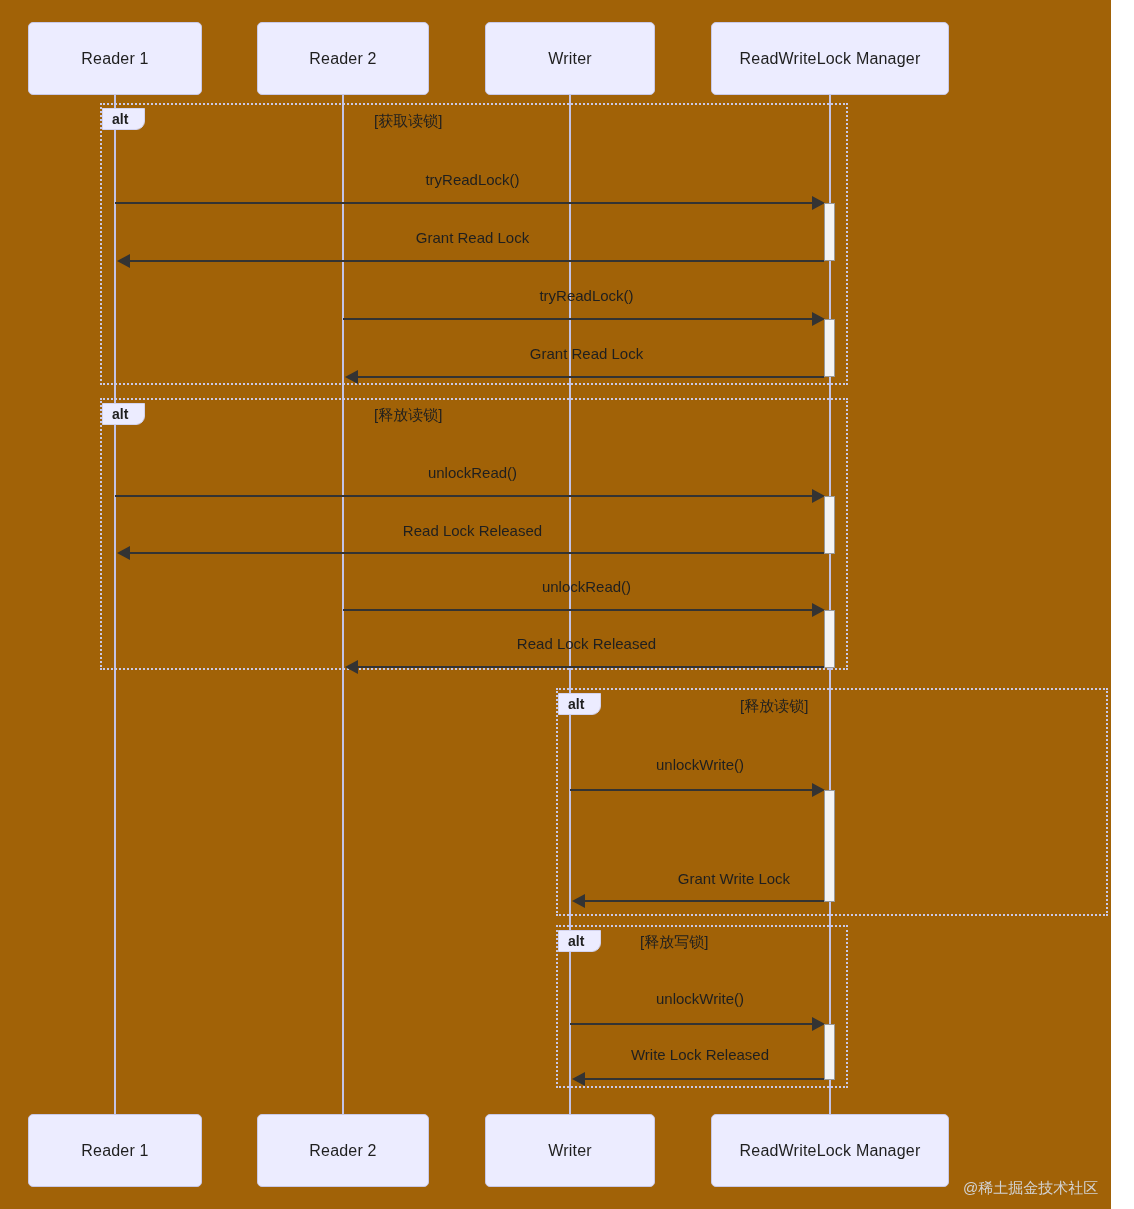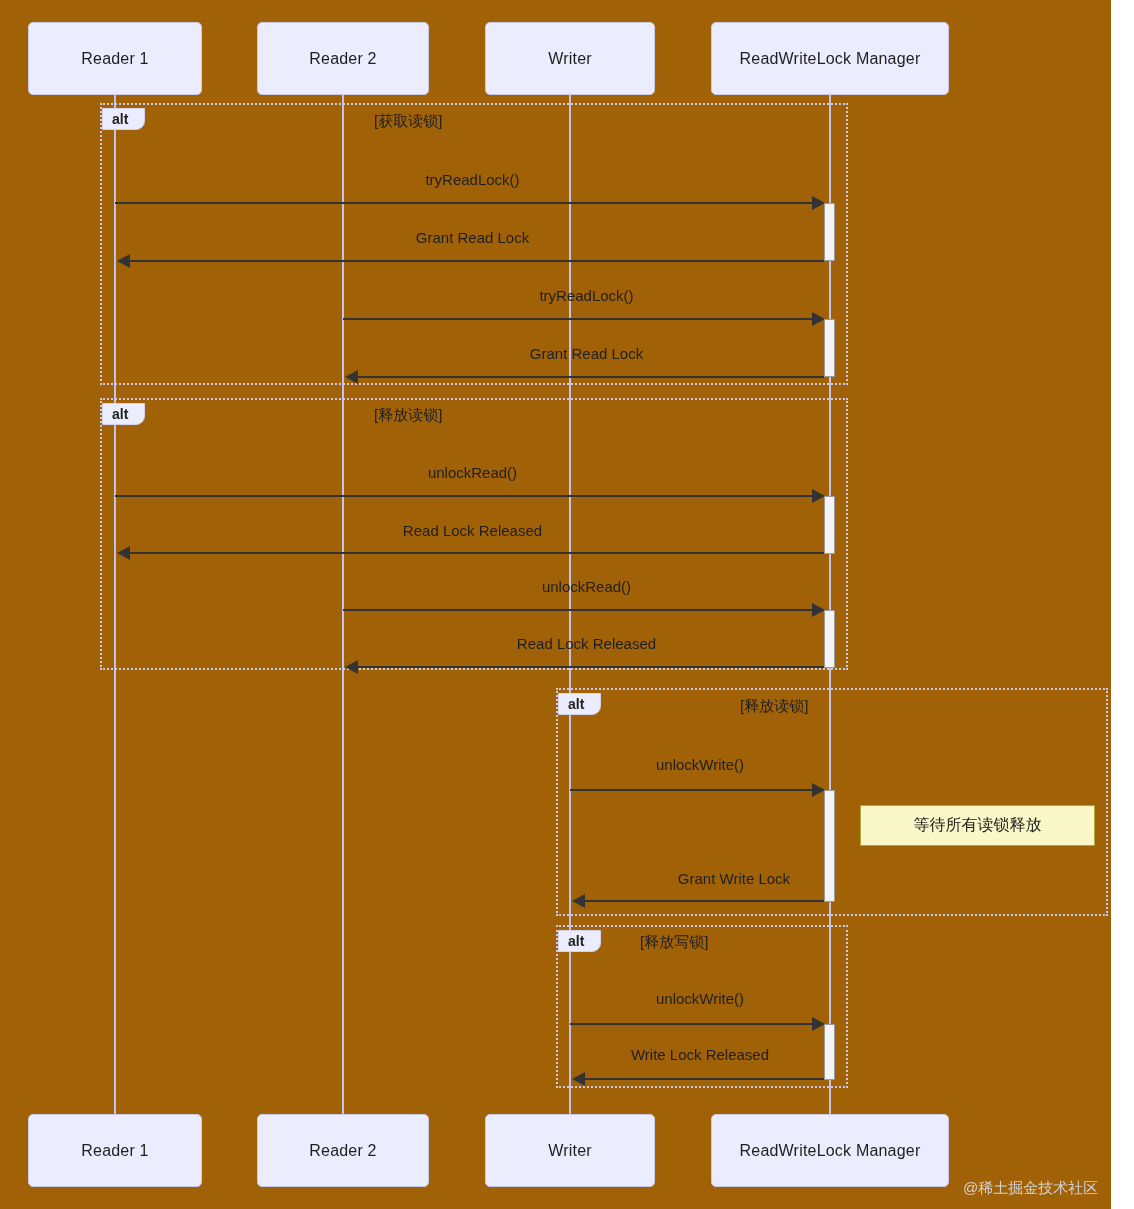--- a/index.html
+++ b/index.html
@@ -174,21 +174,20 @@
 
   <div class="altbox" style="left:556px; top:688px; width:552px; height:228px;"></div>
   <div class="alt-tab" style="left:558px; top:693px;">alt</div>
   <div class="alt-cond" style="left:740px; top:697px; width:235px;">[释放读锁]</div>
 
   <div class="msg-label" style="left:570px; top:756px; width:260px;">unlockWrite()</div>
   <div class="msg-line" style="left:570px; top:789px; width:252px;"></div>
   <div class="arrow-head right" style="left:812px; top:783px;"></div>
   <div class="activation" style="left:824px; top:790px; height:112px;"></div>
 
-  <div class="note" style="left:860px; top:805px; width:235px; height:41px;">等待所有读锁释放</div>
 
   <div class="msg-label" style="left:570px; top:870px; width:260px;margin-left:34px;">Grant Write Lock</div>
   <div class="msg-line" style="left:578px; top:900px; width:246px;"></div>
   <div class="arrow-head left" style="left:572px; top:894px;"></div>
 
   <div class="altbox" style="left:556px; top:925px; width:292px; height:163px;"></div>
   <div class="alt-tab" style="left:558px; top:930px;">alt</div>
   <div class="alt-cond" style="left:640px; top:933px; width:180px;">[释放写锁]</div>
 
   <div class="msg-label" style="left:570px; top:990px; width:260px;">unlockWrite()</div>

